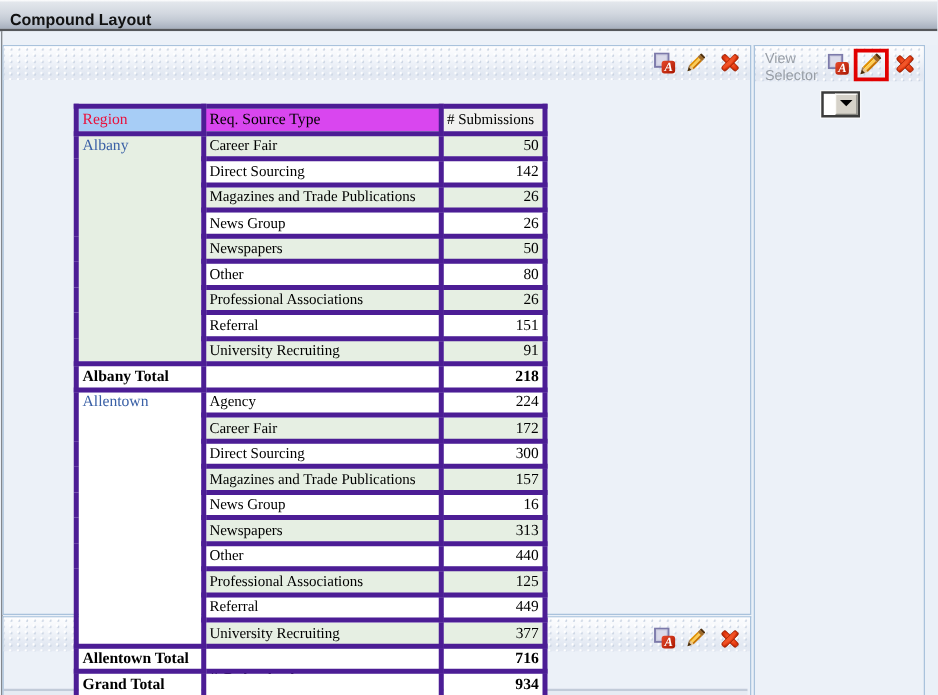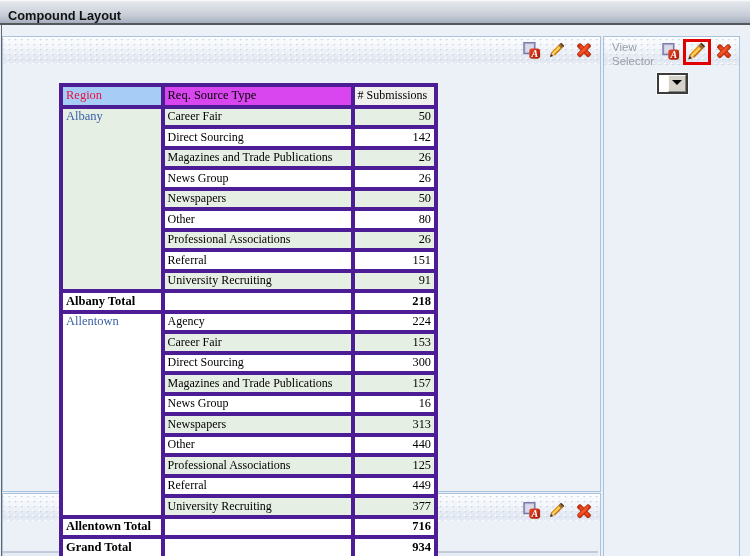--- a/index.html
+++ b/index.html
@@ -273,21 +273,21 @@
         <td></td>
         <td class="n">218</td>
       </tr>
     <tr class="w">
         <td class="rg" rowspan="10">Allentown</td>
         <td>Agency</td>
         <td class="n">224</td>
       </tr>
     <tr class="g">
         <td>Career Fair</td>
-        <td class="n">153</td>
+        <td class="n">172</td>
       </tr>
     <tr class="w">
         <td>Direct Sourcing</td>
         <td class="n">300</td>
       </tr>
     <tr class="g">
         <td>Magazines and Trade Publications</td>
         <td class="n">157</td>
       </tr>
     <tr class="w">

